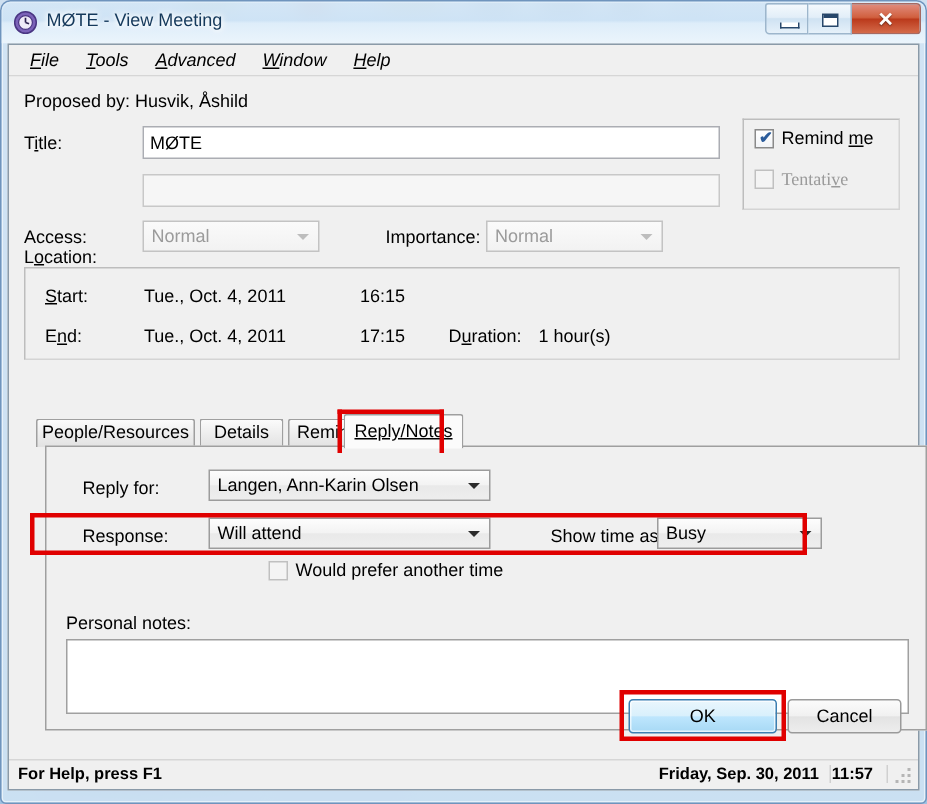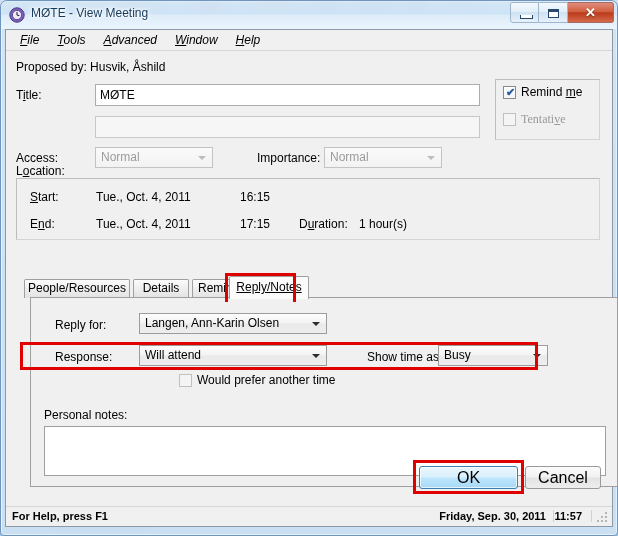--- a/index.html
+++ b/index.html
@@ -299,21 +299,21 @@
     border: 1px solid #a0a0a0;
   }
 
   
   .btn {
     position: absolute;
     box-sizing: border-box;
     border: 1px solid #9a9a9a;
     border-radius: 3px;
     background: linear-gradient(180deg,#fbfbfb 0%,#f1f1f1 48%,#e3e3e3 52%,#ededed 100%);
-    font-size: 16px;
+    font-size: 12px;
     text-align: center;
     line-height: 21px;
     color: #000;
     white-space: nowrap;
   }
   .btn.default {
     border-color: #3c7fb1;
     background: linear-gradient(180deg,#eaf6fd 0%,#d9f0fc 48%,#bee6fd 52%,#a7d9f5 100%);
     box-shadow: inset 0 0 0 1px rgba(255,255,255,0.7);
   }

